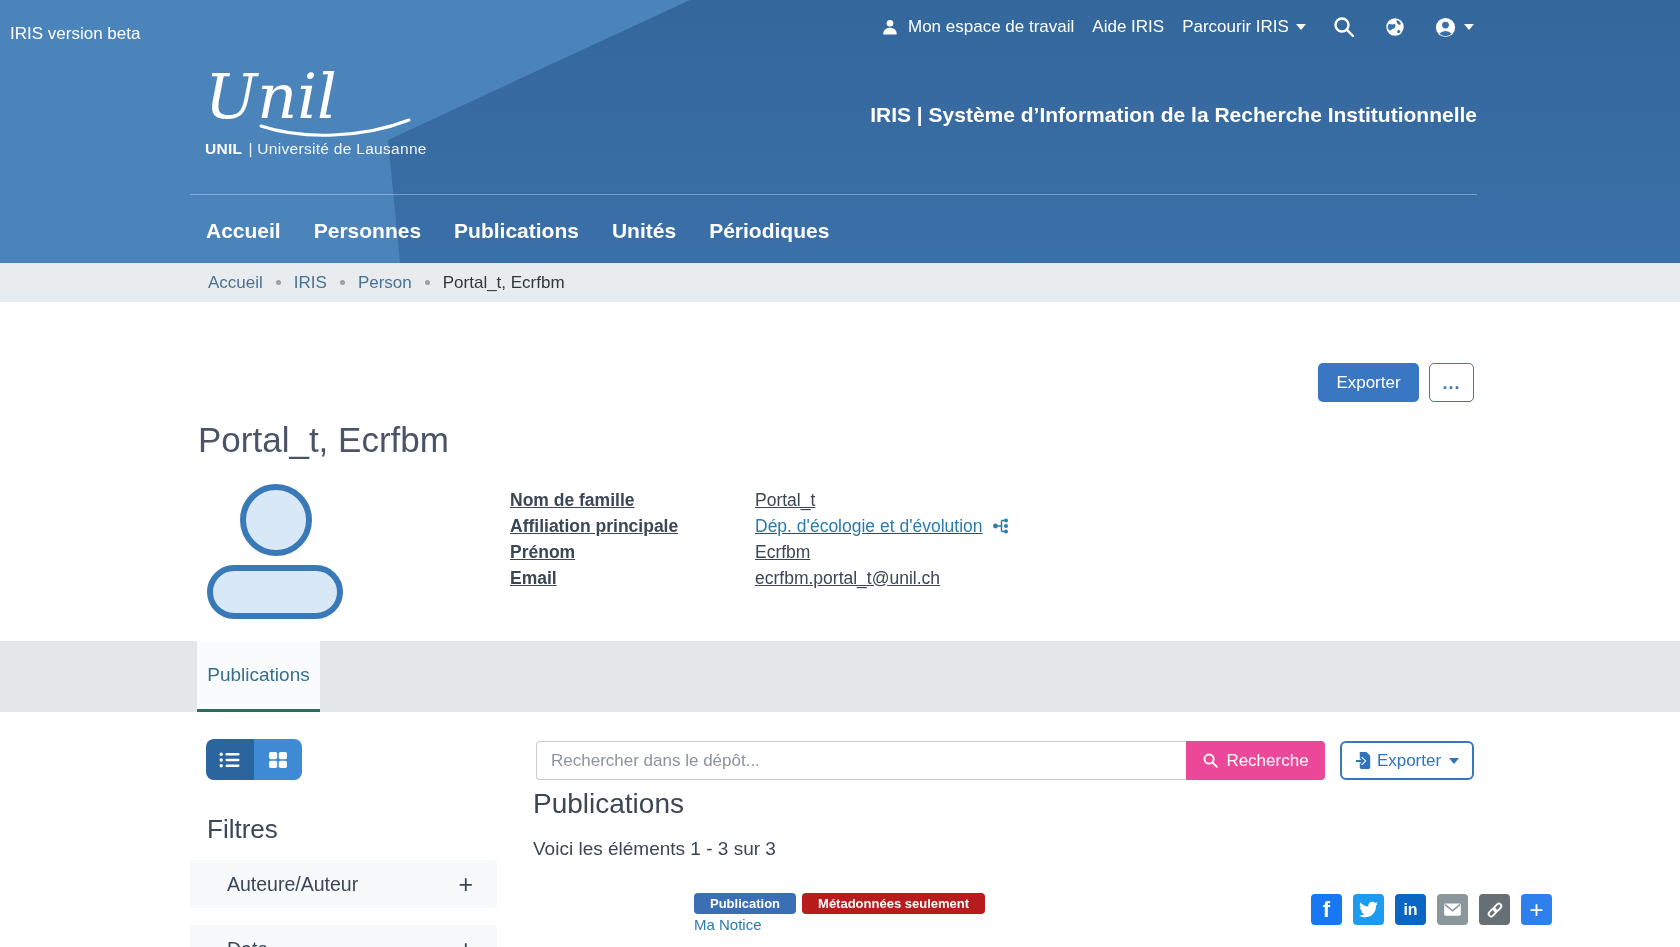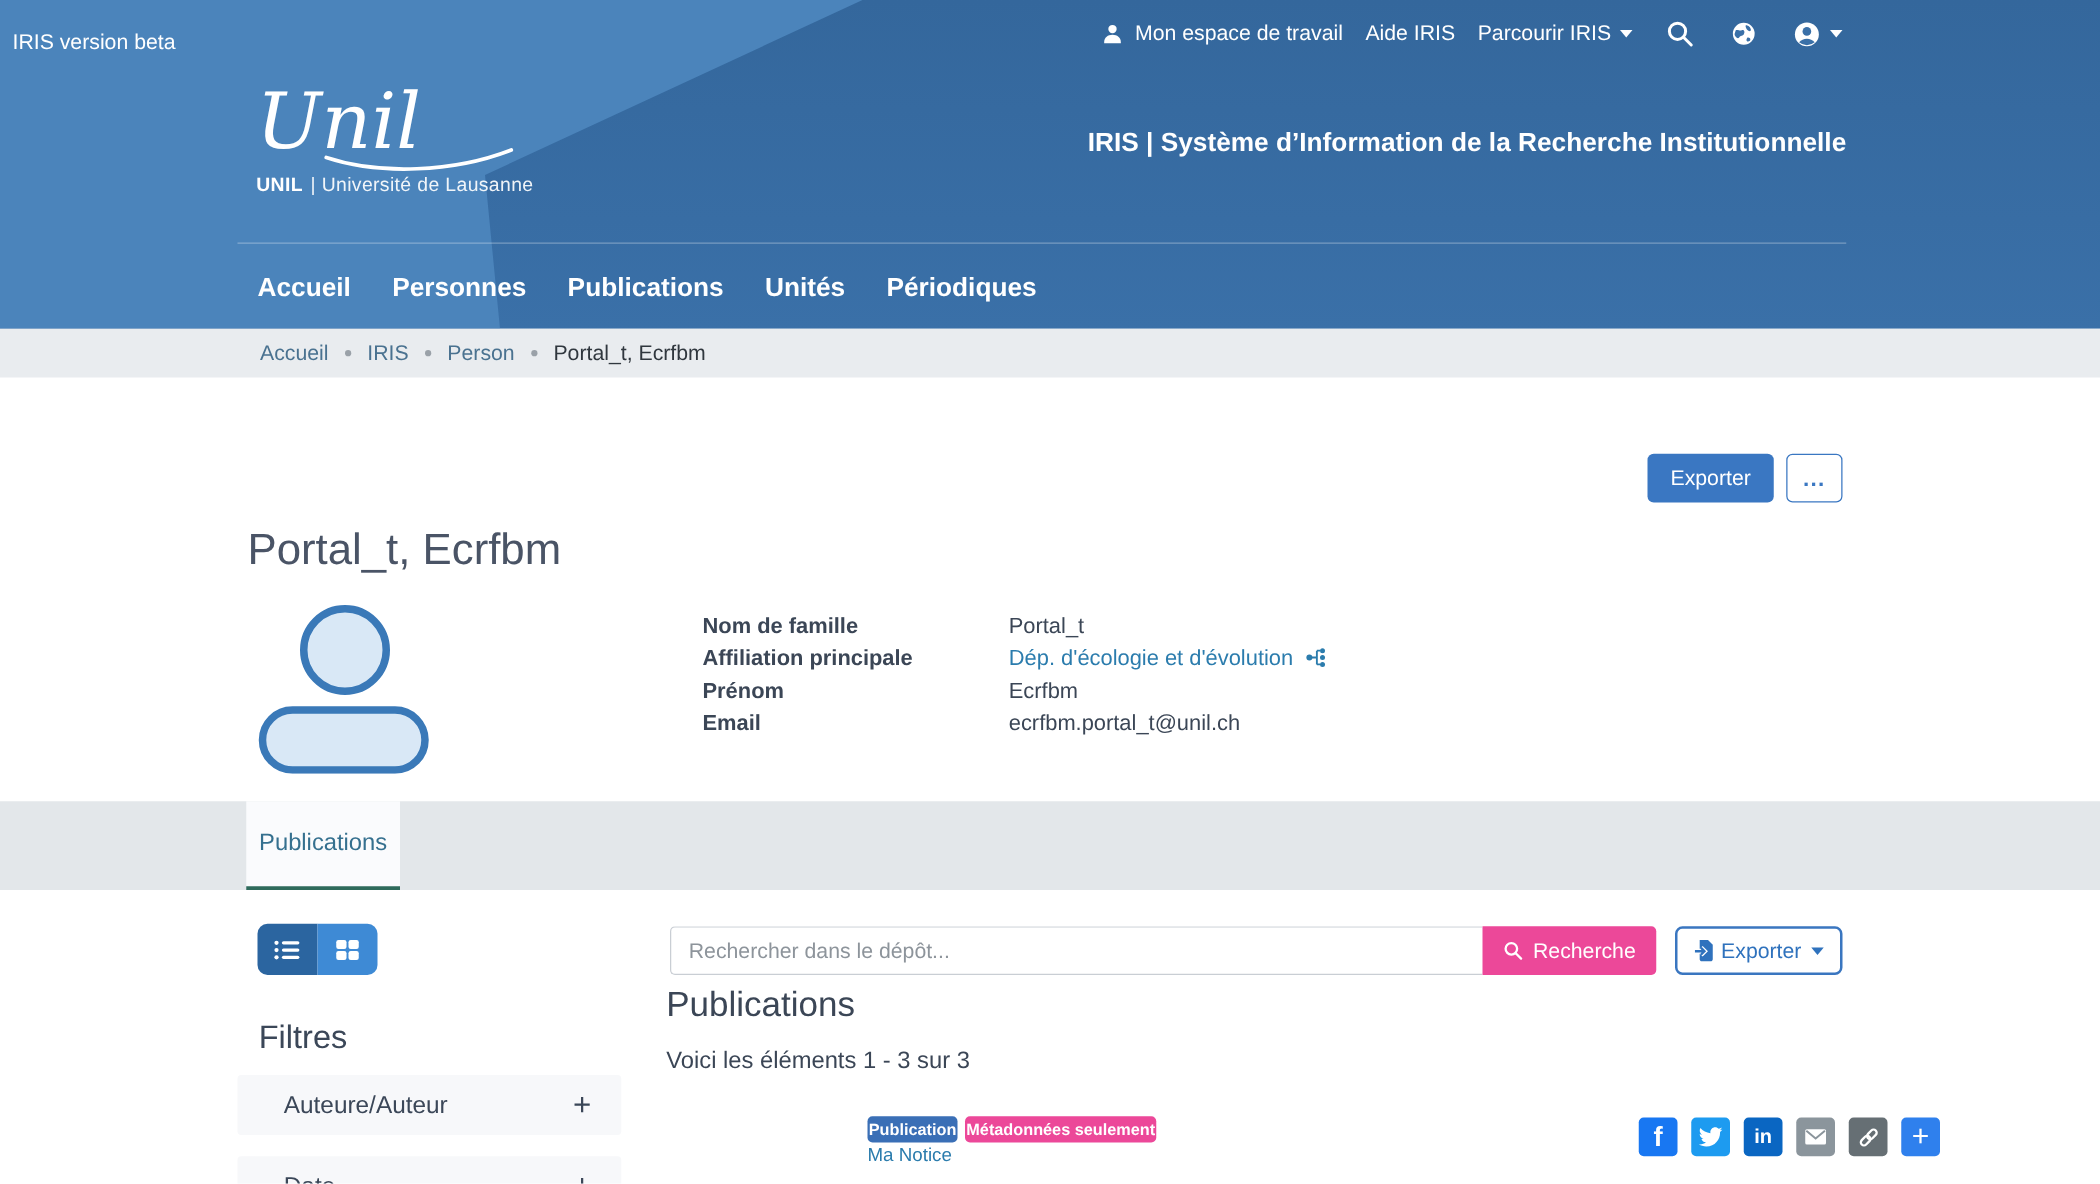--- a/index.html
+++ b/index.html
@@ -35,21 +35,21 @@
 
   
   .btn-export{position:absolute;left:1318px;top:363px;width:101px;height:39px;background:#3a77c2;
               color:#fff;font-size:17px;border:none;border-radius:5px;cursor:pointer;
               font-family:"Liberation Sans",sans-serif;}
   .btn-more{position:absolute;left:1429px;top:363px;width:45px;height:39px;background:#fff;
             color:#3a77c2;font-size:18px;font-weight:700;letter-spacing:1px;border:1px solid #3a77c2;
             border-radius:5px;cursor:pointer;line-height:20px;font-family:"Liberation Sans",sans-serif;}
   .person-title{position:absolute;left:198px;top:420px;font-size:35px;font-weight:500;color:#4a5466;}
   .avatar{position:absolute;left:205px;top:478px;}
-  .fields{position:absolute;left:562px;top:487px;}
+  .fields{position:absolute;left:510px;top:487px;text-decoration:underline;}
   .field-row{display:flex;height:26px;align-items:center;}
   .field-label{width:245px;font-size:17.5px;font-weight:700;color:#3b4656;}
   .field-value{font-size:17.5px;color:#3b4656;display:flex;align-items:center;}
   .field-link{color:#2b7cad;cursor:pointer;display:flex;align-items:center;}
   .org-icon{margin-left:9px;}
 
   
   .tabstrip{position:absolute;left:0;top:641px;width:1680px;height:71px;background:#e3e7ea;}
   .tab-active{position:absolute;left:197px;top:0;width:123px;height:68px;background:#fafbfd;
               border-bottom:3px solid #2f6b5c;display:flex;align-items:center;justify-content:center;
@@ -79,23 +79,23 @@
               display:flex;align-items:center;justify-content:center;gap:7px;
               font-family:"Liberation Sans",sans-serif;}
   .btn-export-dd{position:absolute;left:1340px;top:741px;width:134px;height:39px;background:#fff;
                  border:2px solid #3a76c0;border-radius:6px;color:#2f72bd;font-size:17px;cursor:pointer;
                  display:flex;align-items:center;justify-content:center;gap:3px;box-sizing:border-box;
                  font-family:"Liberation Sans",sans-serif;}
   .btn-export-dd .caret{border-top-color:#2f72bd;margin-left:5px;}
   .results-heading{position:absolute;left:533px;top:788px;font-size:28px;font-weight:500;color:#3b4656;}
   .results-count{position:absolute;left:533px;top:838px;font-size:19px;color:#3b4656;}
   .badges{position:absolute;left:694px;top:893px;display:flex;gap:6px;}
-  .badge{color:#fff;font-size:13px;font-weight:700;padding:3px 1px;border-radius:4px;line-height:15px;}
+  .badge{color:#fff;font-size:13px;font-weight:700;padding:3px 16px;border-radius:4px;line-height:15px;}
   .badge-pub{background:#3a6fb6;}
-  .badge-meta{background:#ec4899;}
+  .badge-meta{background:#b91c1c;}
   .item-title{position:absolute;left:694px;top:916px;font-size:15px;color:#2b7cad;cursor:pointer;}
 
   
   .share-row{position:absolute;left:1311px;top:894px;display:flex;gap:11px;}
   .share-tile{width:31px;height:31px;border-radius:4px;display:flex;align-items:center;justify-content:center;
               cursor:pointer;color:#fff;font-weight:700;}
   .tile-fb{background:#1877f2;font-size:22px;font-weight:700;}
   .tile-tw{background:#1d9bf0;}
   .tile-li{background:#0a66c2;font-size:16px;}
   .tile-em{background:#8b959c;}

